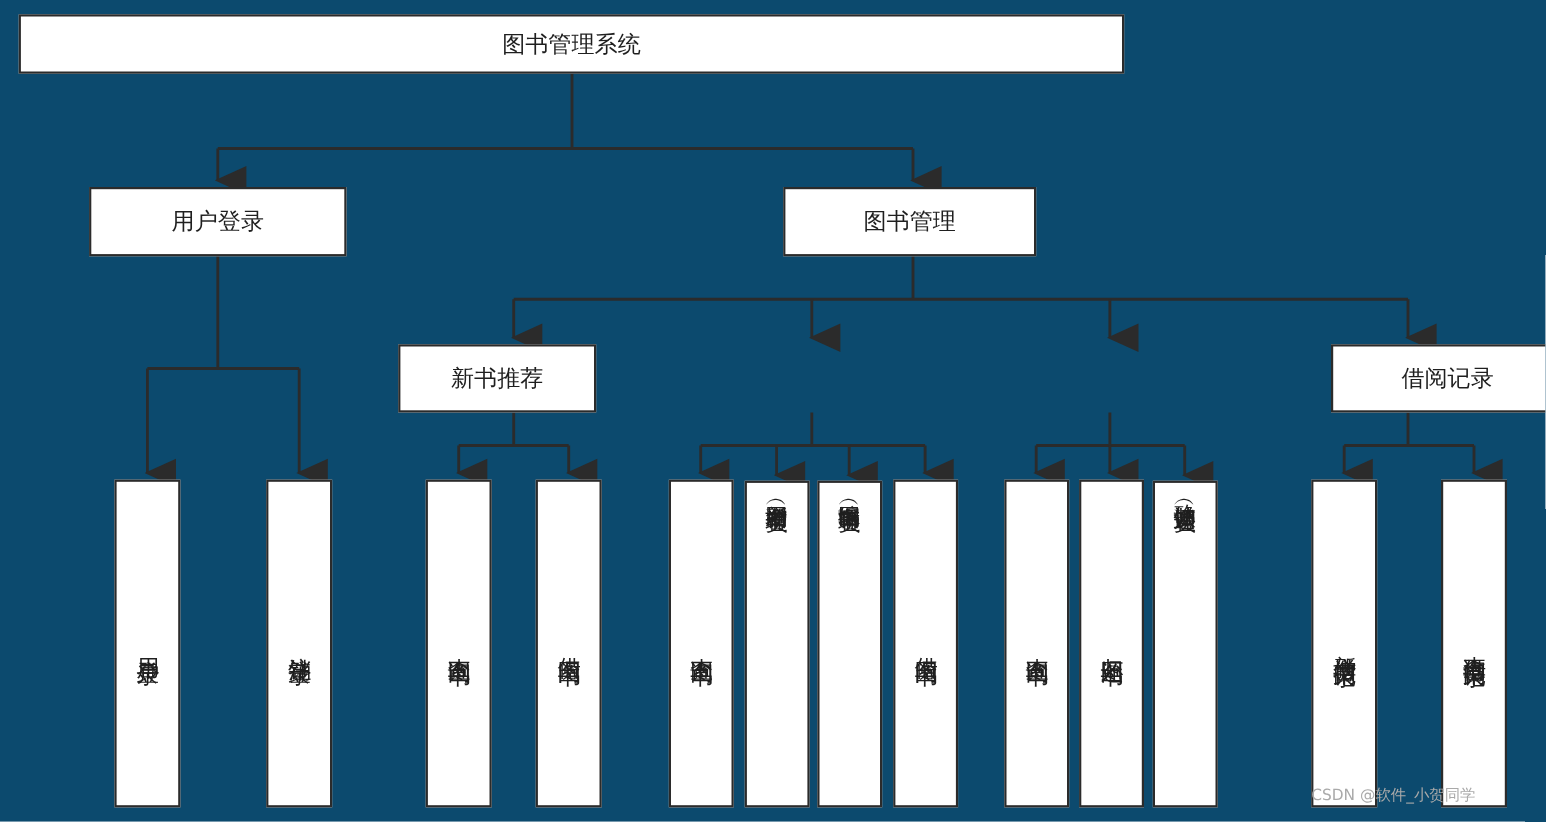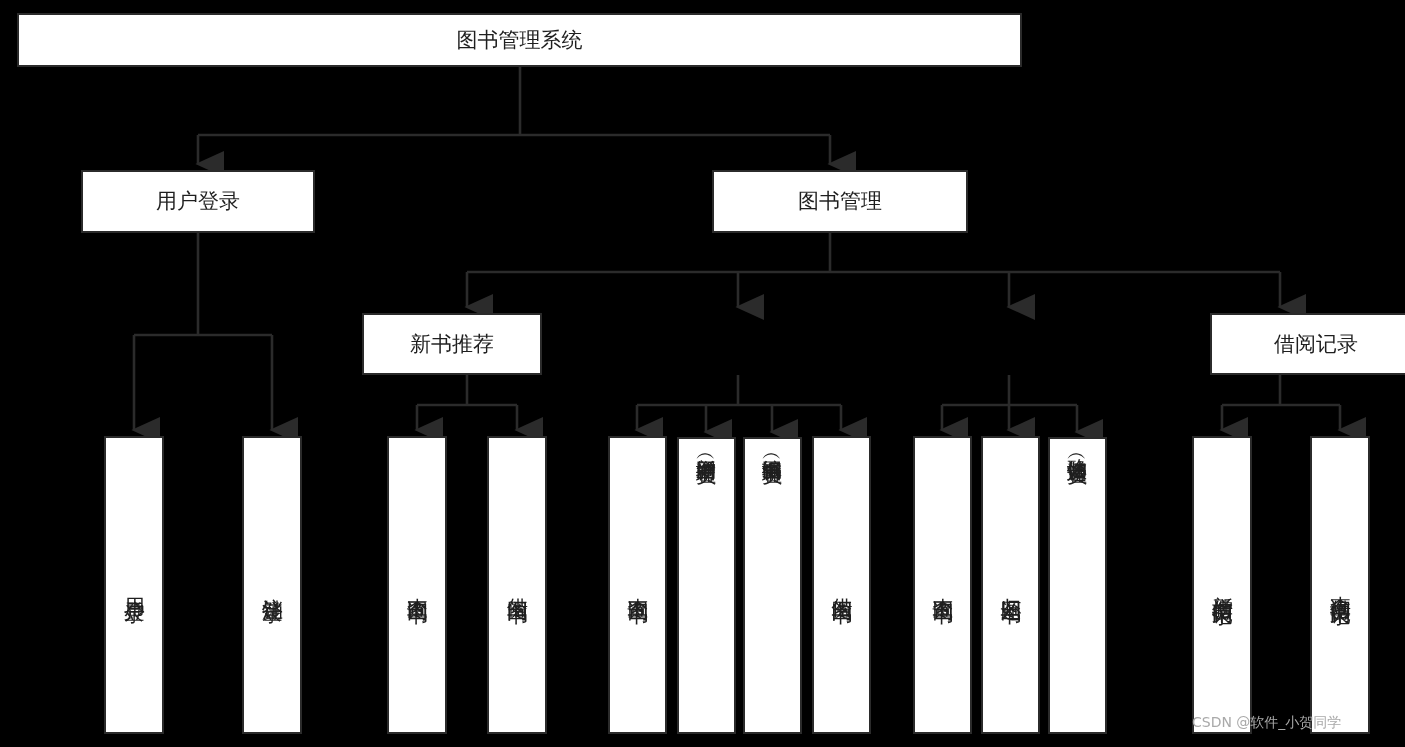--- a/index.html
+++ b/index.html
@@ -8,21 +8,21 @@
     padding: 0;
     background: #ffffff;
   }
   body {
     font-family: "DejaVu Sans", "Liberation Sans", sans-serif;
   }
   #diagram-root {
     position: relative;
     width: 1405px;
     height: 747px;
-    background: #000000;
+    background: #0c4a6e;
     overflow: hidden;
   }
   #diagram-svg {
     position: absolute;
     left: 0;
     top: 0;
     width: 1405px;
     height: 747px;
   }
   .node {
@@ -134,21 +134,21 @@
   </svg>
 
   <div class="node horiz" style="left:17px; top:13px; width:1005px; height:54px;">
     <span class="node-label">图书管理系统</span>
   </div>
 
   <div class="node horiz" style="left:81px; top:170px; width:234px; height:63px;">
     <span class="node-label">用户登录</span>
   </div>
 
-  <div class="node horiz" style="left:712px; top:170px; width:256px; height:63px;">
+  <div class="node horiz" style="left:712px; top:170px; width:230px; height:63px;">
     <span class="node-label">图书管理</span>
   </div>
 
   <div class="node horiz" style="left:362px; top:313px; width:180px; height:62px;">
     <span class="node-label">新书推荐</span>
   </div>
 
 
 
   <div class="node horiz" style="left:1174px; top:313px; width:212px; height:62px;margin-left:36px;">

